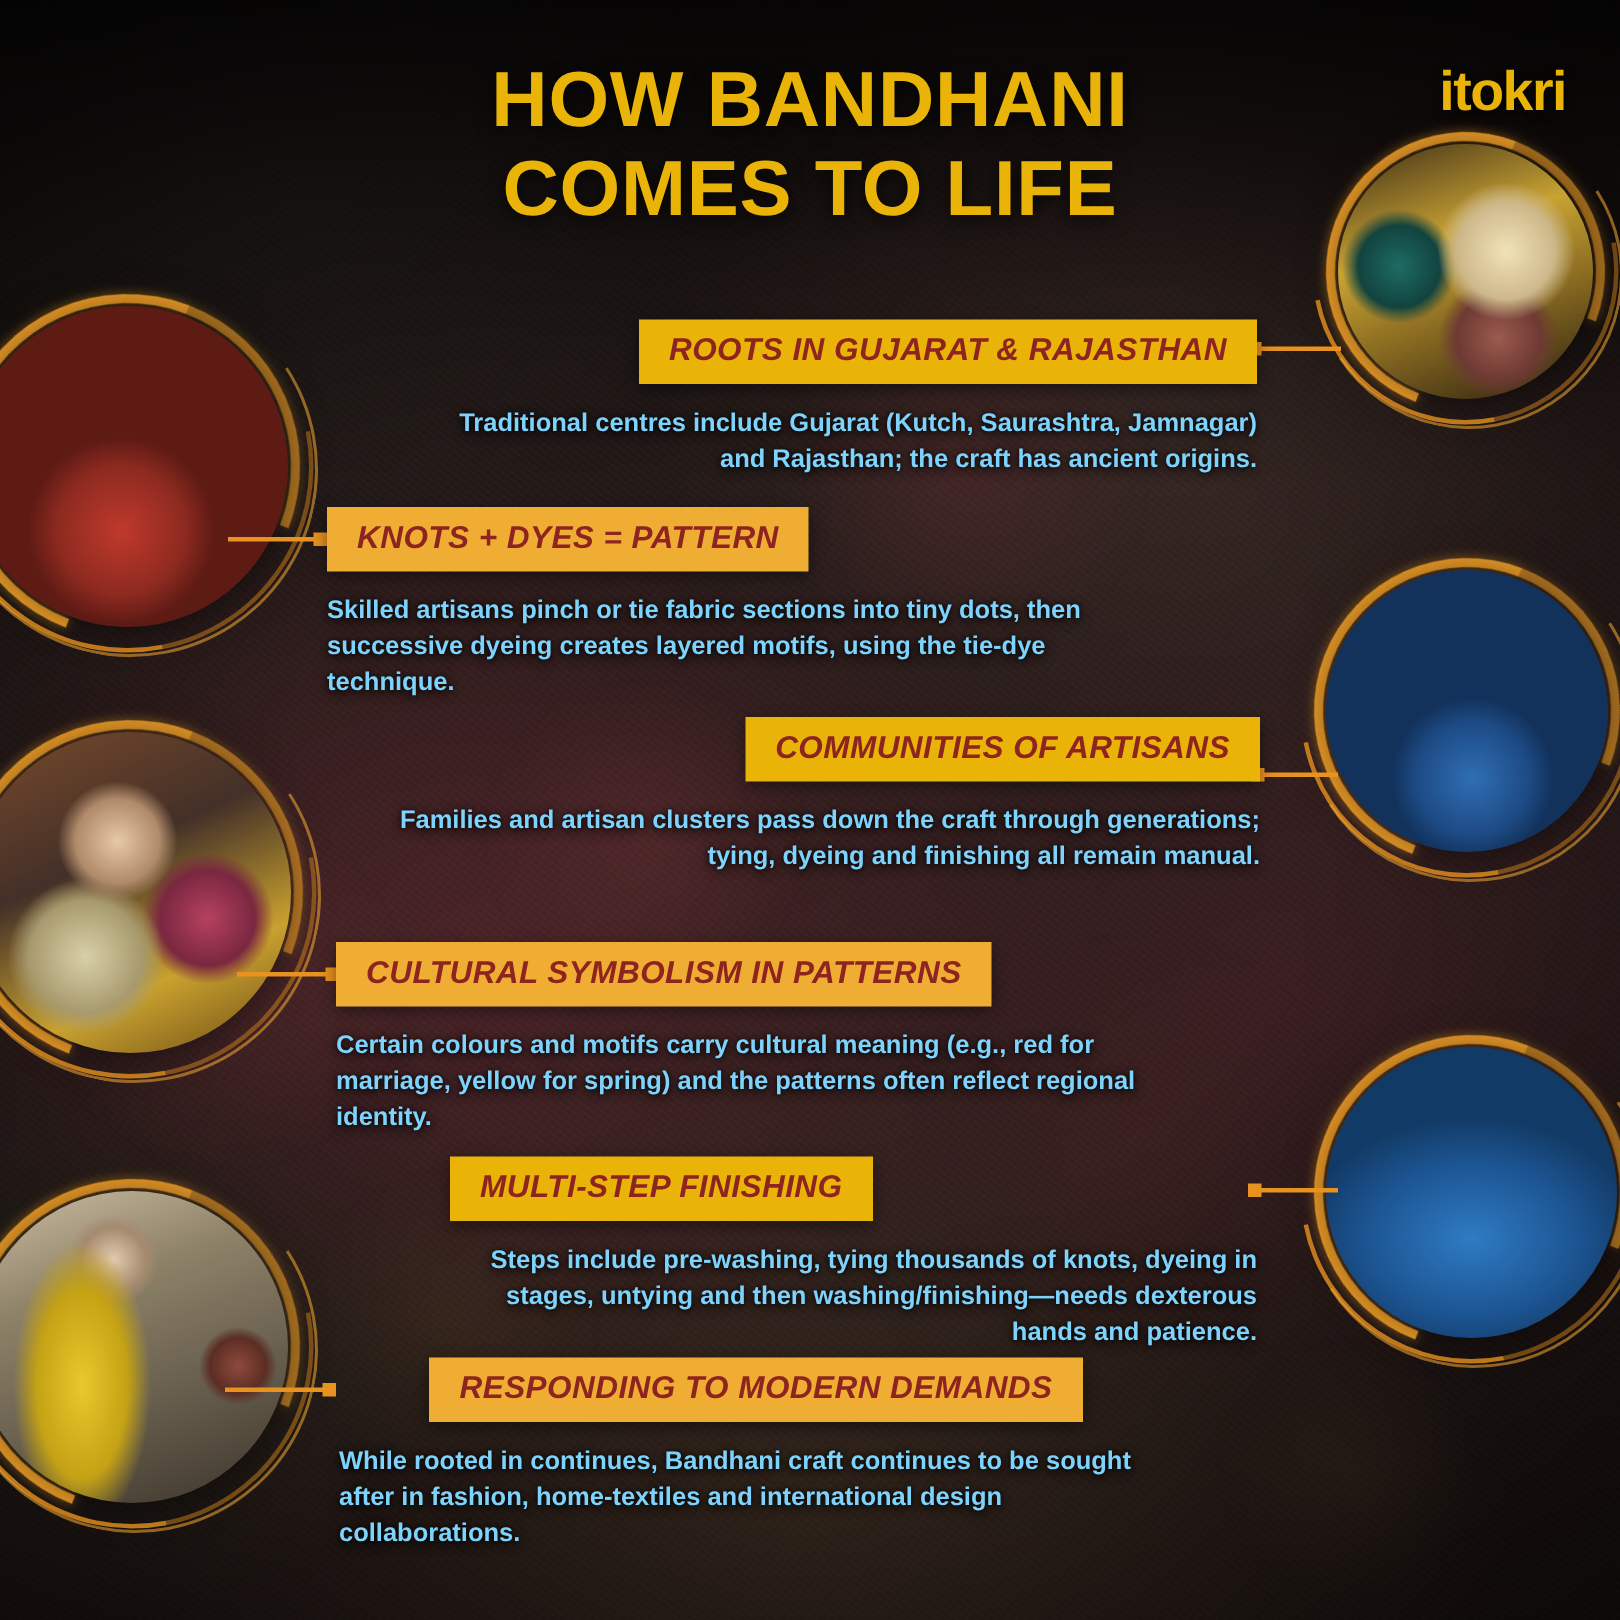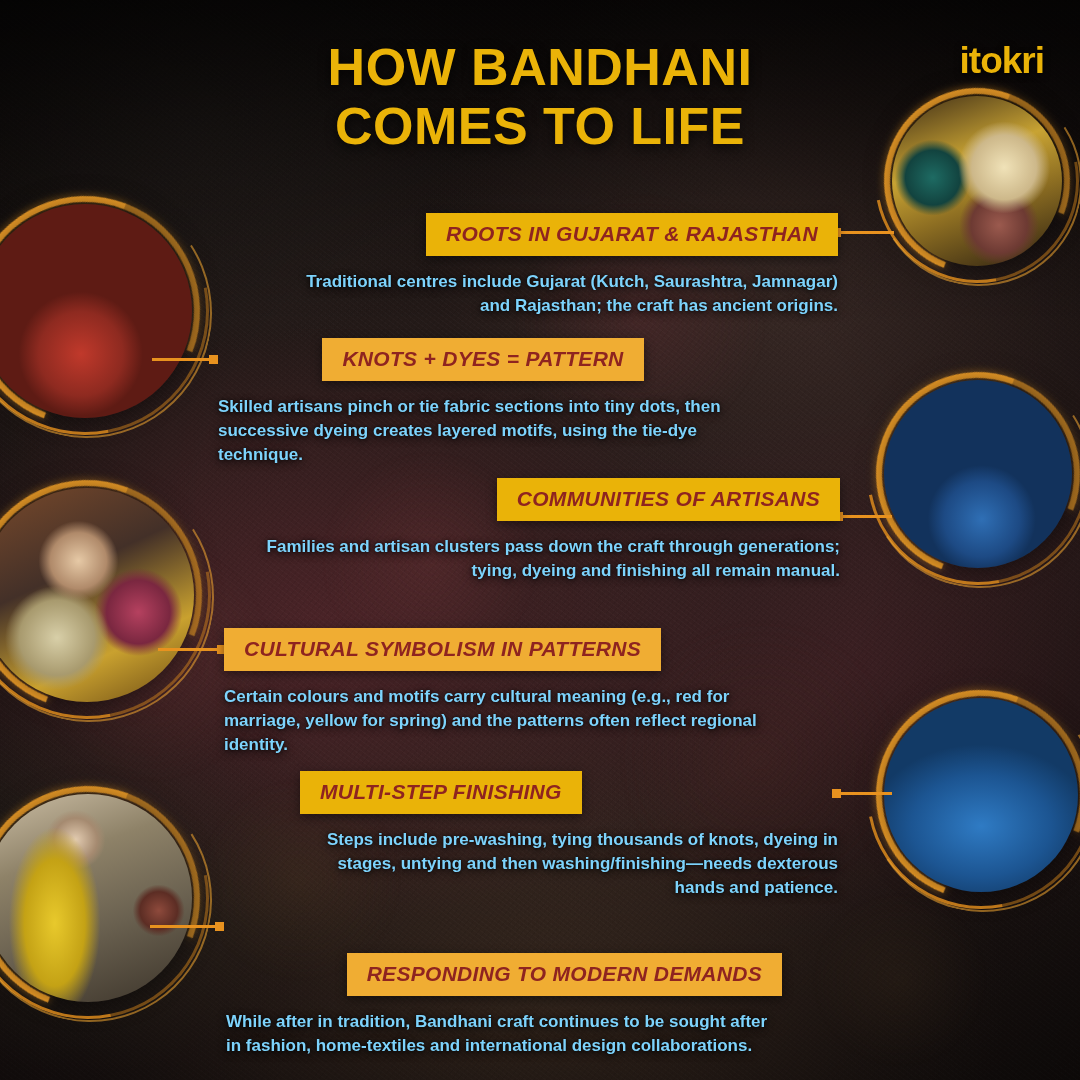--- a/index.html
+++ b/index.html
@@ -284,21 +284,21 @@
   </div>
 
   <div class="step" style="left:276px; top:213px; width:562px;">
     <div style="text-align:right;">
       <span class="badge cream">ROOTS IN GUJARAT &amp; RAJASTHAN</span>
     </div>
     <div class="body-text align-right">Traditional centres include Gujarat (Kutch, Saurashtra, Jamnagar) and Rajasthan; the craft has ancient origins.</div>
   </div>
 
   <div class="step" style="left:218px; top:338px; width:530px;">
-    <div style="text-align:center;">
+    <div style="text-align:left;">
       <span class="badge amber">KNOTS + DYES = PATTERN</span>
     </div>
     <div class="body-text align-left">Skilled artisans pinch or tie fabric sections into tiny dots, then successive dyeing creates layered motifs, using the tie-dye technique.</div>
   </div>
 
   <div class="step" style="left:224px; top:628px; width:548px;">
     <div style="text-align:left;">
       <span class="badge amber">CULTURAL SYMBOLISM IN PATTERNS</span>
     </div>
     <div class="body-text align-left">Certain colours and motifs carry cultural meaning (e.g., red for marriage, yellow for spring) and the patterns often reflect regional identity.</div>
@@ -312,19 +312,19 @@
   </div>
 
   <div class="step" style="left:300px; top:771px; width:538px;">
     <div style="text-align:left;">
       <span class="badge cream">MULTI-STEP FINISHING</span>
     </div>
     <div class="body-text align-right">Steps include pre-washing, tying thousands of knots, dyeing in stages, untying and then washing/finishing—needs dexterous hands and patience.</div>
   </div>
 
   <div class="step" style="left:226px; top:905px; width:556px;">
-    <div style="text-align:right;margin-top:48px;">
+    <div style="text-align:center;">
       <span class="badge amber">RESPONDING TO MODERN DEMANDS</span>
     </div>
-    <div class="body-text align-left">While after in tradition, Bandhani craft continues to be sought after in fashion, home-textiles and international design collaborations.</div>
+    <div class="body-text align-left">While rooted in continues, Bandhani craft continues to be sought after in fashion, home-textiles and international design collaborations.</div>
   </div>
 
 </div>
 
 </body></html>

